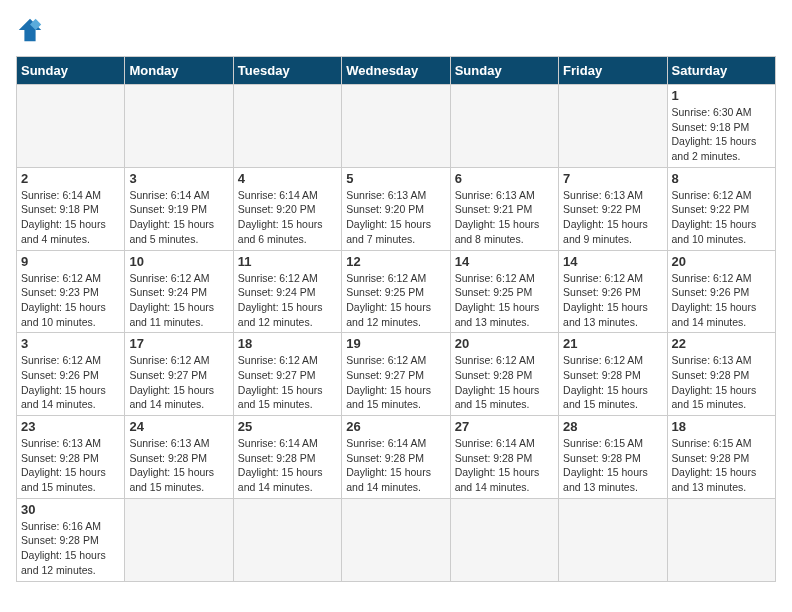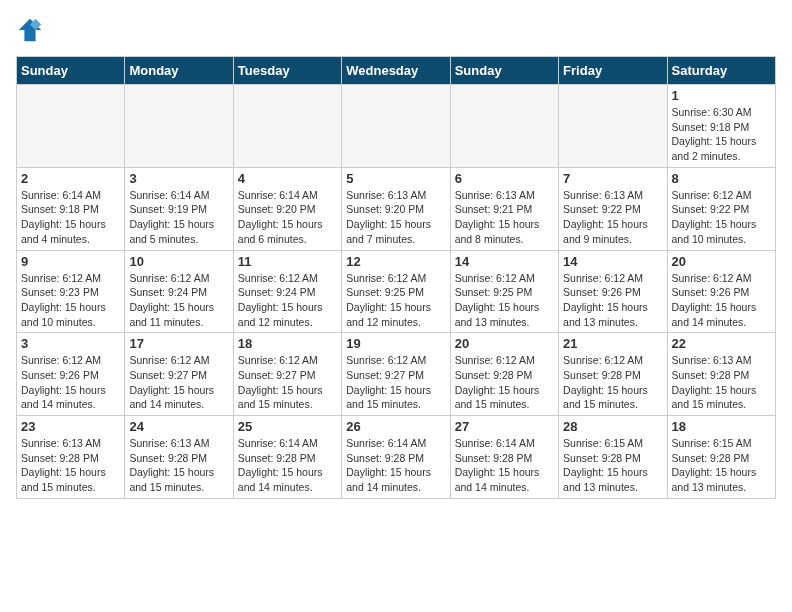--- a/index.html
+++ b/index.html
@@ -306,14 +306,28 @@
 Sunset: 9:28 PM
 Daylight: 15 hours and 13 minutes.</div>
         </td>
         <td>
           <span class="day-num">18</span>
           <div class="day-info">Sunrise: 6:15 AM
 Sunset: 9:28 PM
 Daylight: 15 hours and 13 minutes.</div>
         </td>
       </tr>
+      <tr>
+        <td>
+          <span class="day-num">30</span>
+          <div class="day-info">Sunrise: 6:16 AM
+Sunset: 9:28 PM
+Daylight: 15 hours and 12 minutes.</div>
+        </td>
+        <td class="empty"></td>
+        <td class="empty"></td>
+        <td class="empty"></td>
+        <td class="empty"></td>
+        <td class="empty"></td>
+        <td class="empty"></td>
+      </tr>
     </tbody>
 </table>
 
 </body></html>

